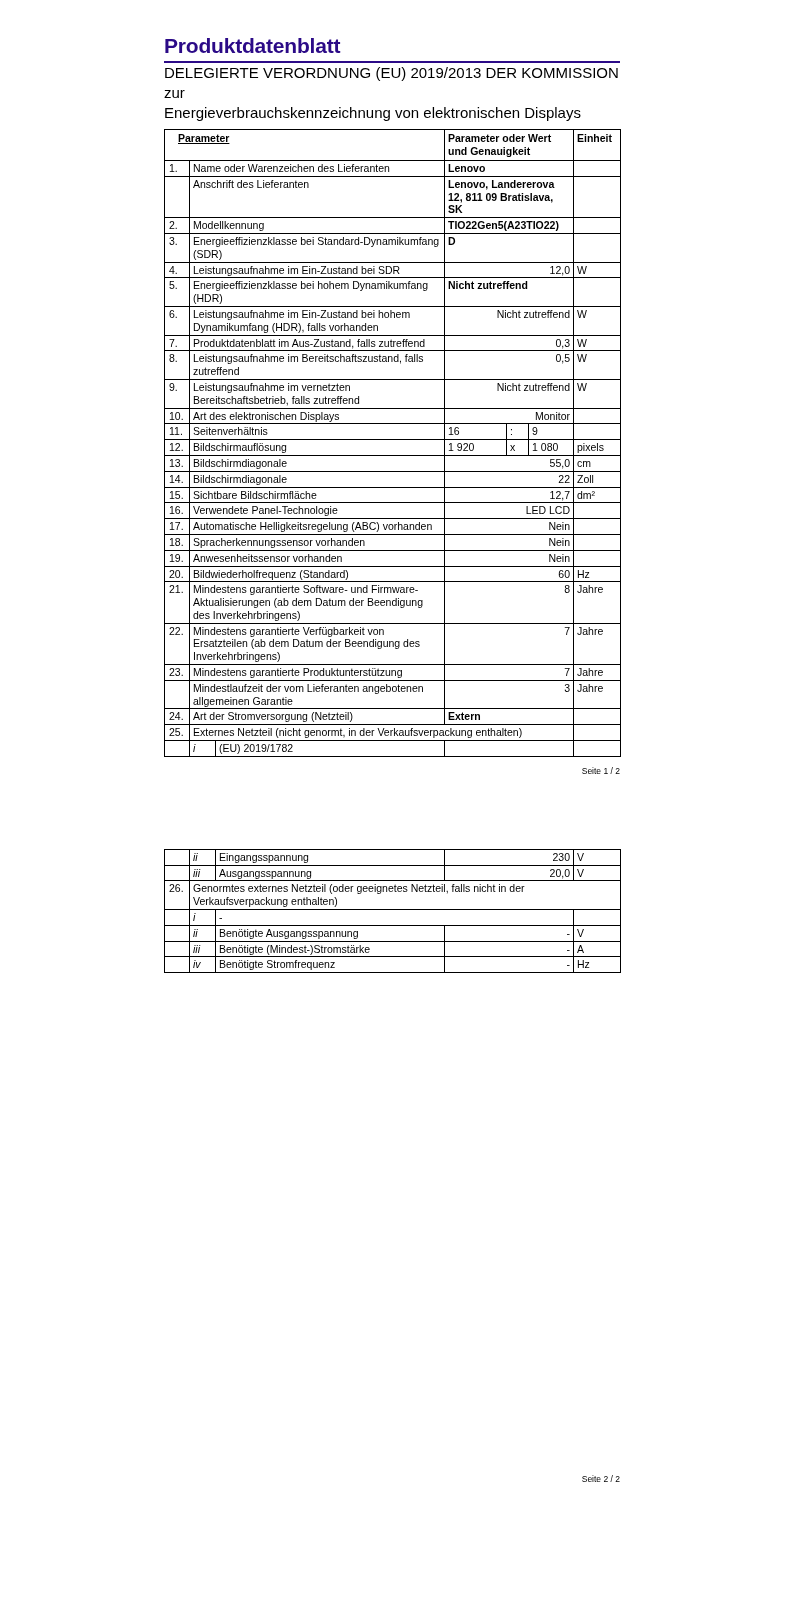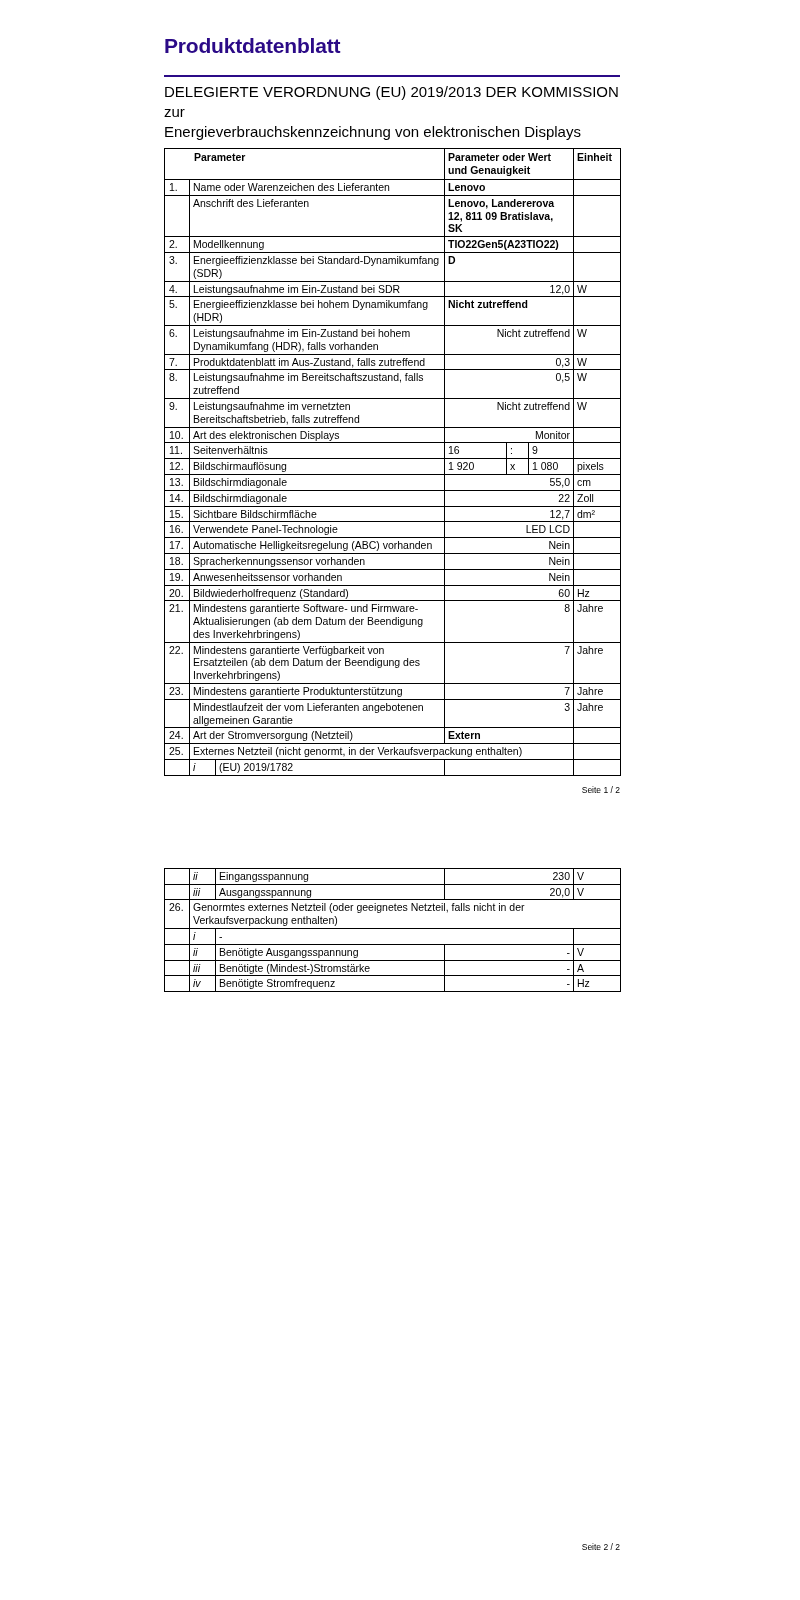--- a/index.html
+++ b/index.html
@@ -13,53 +13,52 @@
   .sheet {
     position: absolute;
     left: 164px; top: 34px;
     width: 456px;
   }
   .title {
     font-size: 21px;
     font-weight: 700;
     color: var(--accent, #2b0a87);
     border-bottom: 2px solid var(--accent, #2b0a87);
-    padding-bottom: 17px;
-    margin-bottom: 5px;
+    padding-bottom: 3px;
     letter-spacing: -0.2px;
   }
   .subtitle { font-size: 15px; line-height: 1.32; }
 
   table {
     border-collapse: collapse;
     width: 456px;
     table-layout: fixed;
     margin-top: 7px;
     font-size: 10.5px;
   }
   td {
     border: 1px solid #000;
     padding: 1px 3px;
     vertical-align: top;
     line-height: 1.22;
     overflow: hidden;
     word-wrap: break-word;
   }
   td.th { font-weight: 700; padding-top: 2px; padding-bottom: 2px; }
-  td.th.indent { padding-left: 29px; }
+  td.th.indent { padding-left: 13px; text-decoration: underline; }
   td.num { padding-left: 4px; }
   td.sub { font-style: italic; }
   td.right { text-align: right; margin-top: 40px; }
   td.left  { text-align: left; font-weight: bold; }
   td.split { text-align: left; }
 
   .pagefoot  { font-size: 8.5px; text-align: right; margin-top: 9px; }
   .gap       { height: 66px; }
   .pagefoot2 {
-    position: absolute; top: 1508px; left: 0;
+    position: absolute; top: 1440px; left: 0;
     width: 456px; text-align: right; font-size: 8.5px;
   }
 </style>
 </head>
 <body>
 
 <div class="sheet">
 
   <div class="title">Produktdatenblatt</div>
 

